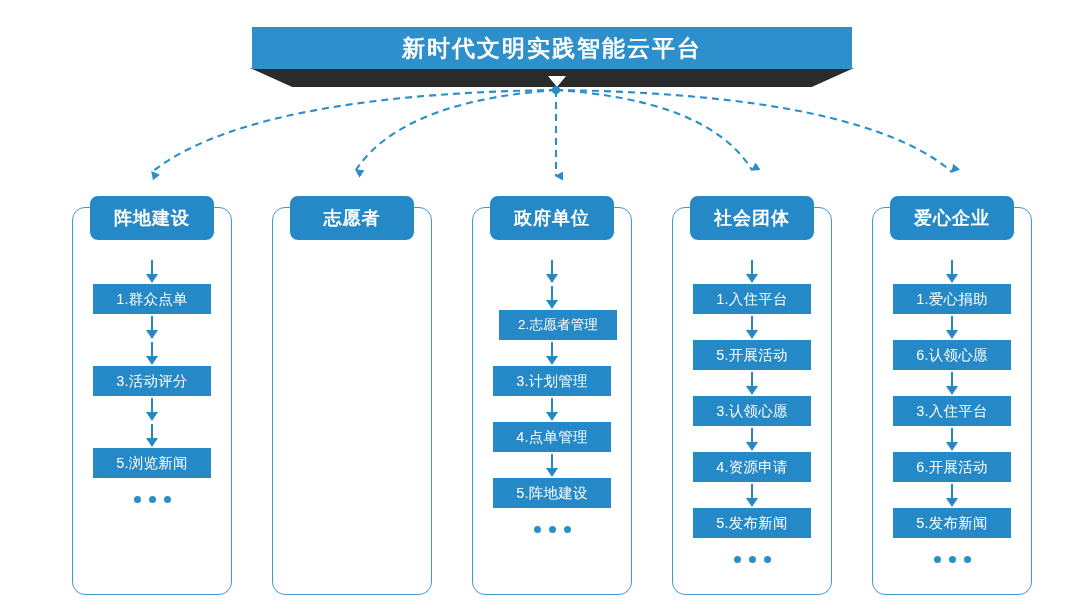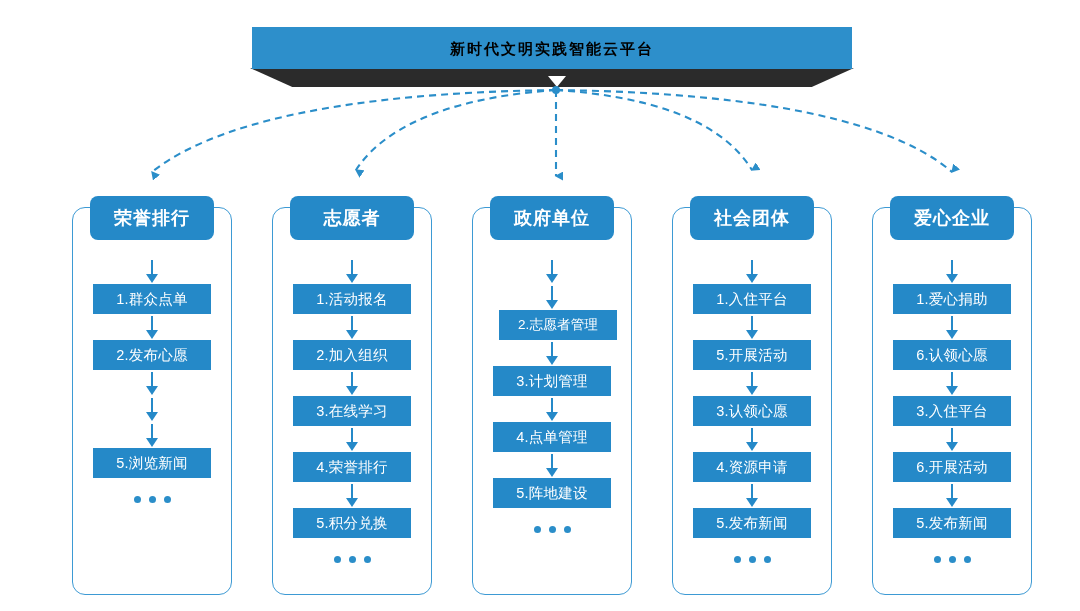--- a/index.html
+++ b/index.html
@@ -37,22 +37,22 @@
     top: 0;
     width: 600px;
     height: 42px;
     background: #2d8fcb;
     display: flex;
     align-items: center;
     justify-content: center;
     box-sizing: border-box;
   }
   #banner-title {
-    color: #000000;
-    font-size: 15px;
+    color: #ffffff;
+    font-size: 23px;
     font-weight: bold;
     letter-spacing: 2px;
     line-height: 1;
     white-space: nowrap;
   }
 
   
   #ribbon {
     position: absolute;
     left: -2px;
@@ -260,58 +260,41 @@
 
     <path d="M556,90 L556,176" fill="none" stroke="#2b8ec9" stroke-width="2.1" stroke-dasharray="7,5" marker-end="url(#ah)"></path>
 
     <path d="M556,90 C 645,96 720,118 752,170" fill="none" stroke="#2b8ec9" stroke-width="2.1" stroke-dasharray="7,5" marker-end="url(#ah)"></path>
 
     <path d="M556,90 C 712,92 880,110 952,172" fill="none" stroke="#2b8ec9" stroke-width="2.1" stroke-dasharray="7,5" marker-end="url(#ah)"></path>
   </svg>
 
   <div class="column col-0">
     <div class="col-notch"></div>
-    <div class="col-header">荣誉排行</div>
+    <div class="col-header">阵地建设</div>
     <div class="col-body">
       <div class="arrow-top"></div>
       <div class="item">1.群众点单</div>
       <div class="arrow"></div>
-      <div class="item">2.发布心愿</div>
-      <div class="arrow"></div>
+      <div class="arrow"></div>
+      <div class="item">3.活动评分</div>
       <div class="arrow"></div>
       <div class="arrow"></div>
       <div class="item">5.浏览新闻</div>
       <div class="ellipsis">
         <span class="dot"></span>
         <span class="dot"></span>
         <span class="dot"></span>
       </div>
     </div>
   </div>
 
   <div class="column col-1">
     <div class="col-notch"></div>
     <div class="col-header">志愿者</div>
-    <div class="col-body">
-      <div class="arrow-top"></div>
-      <div class="item">1.活动报名</div>
-      <div class="arrow"></div>
-      <div class="item">2.加入组织</div>
-      <div class="arrow"></div>
-      <div class="item">3.在线学习</div>
-      <div class="arrow"></div>
-      <div class="item">4.荣誉排行</div>
-      <div class="arrow"></div>
-      <div class="item">5.积分兑换</div>
-      <div class="ellipsis">
-        <span class="dot"></span>
-        <span class="dot"></span>
-        <span class="dot"></span>
-      </div>
-    </div>
   </div>
 
   <div class="column col-2">
     <div class="col-notch"></div>
     <div class="col-header">政府单位</div>
     <div class="col-body">
       <div class="arrow-top"></div>
       <div class="arrow"></div>
       <div class="item narrow-text">2.志愿者管理</div>
       <div class="arrow"></div>

